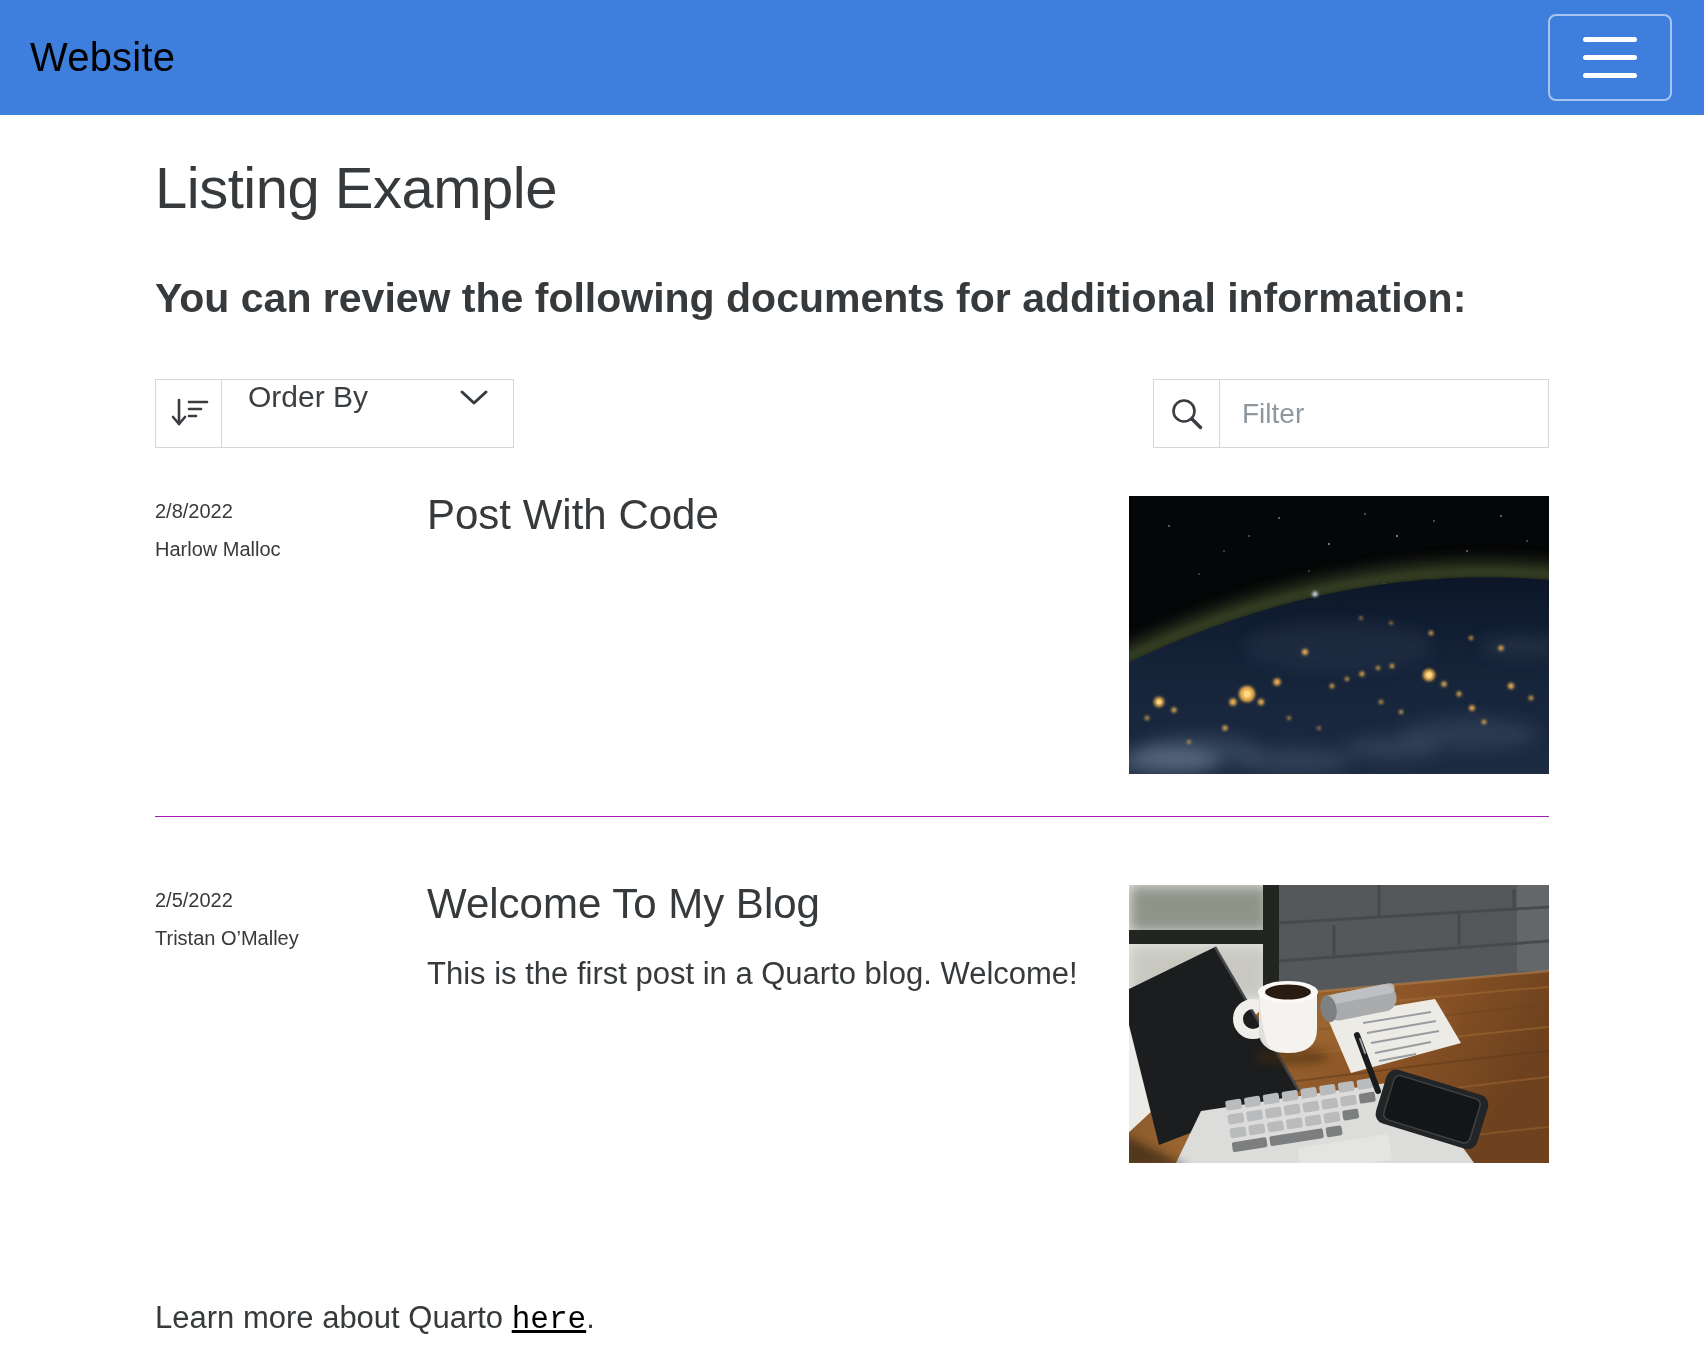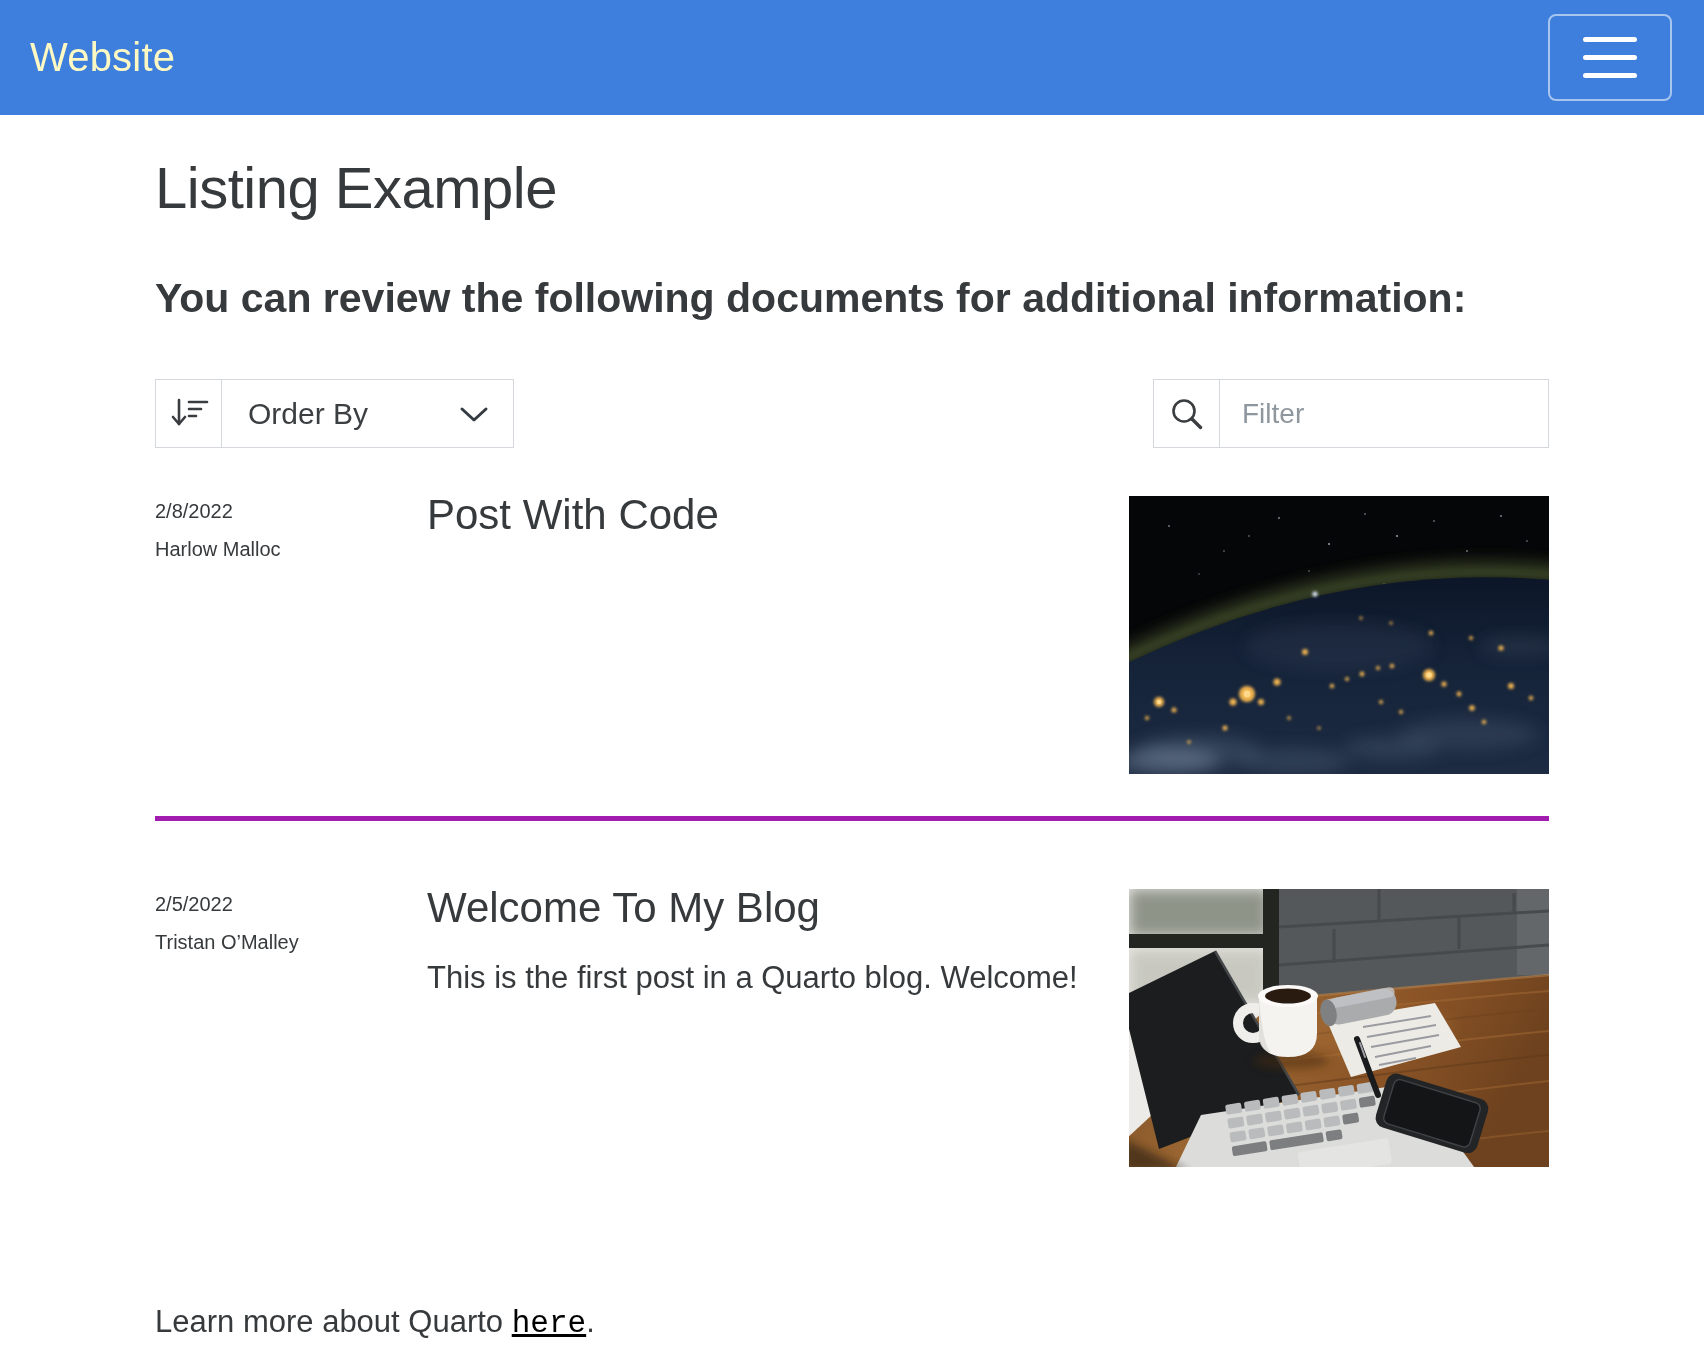--- a/index.html
+++ b/index.html
@@ -10,21 +10,21 @@
     font-family: "Liberation Sans", "DejaVu Sans", sans-serif;
     color: #373a3c;
   }
 
   
   .navbar {
     height: 115px; background: #3e7edd;
     display: flex; align-items: center; justify-content: space-between;
     padding: 0 32px 0 30px;
   }
-  .brand { color: #fef9c3; font-size: 40px; letter-spacing: 0.2px; cursor: pointer; }
+  .brand { color: #000000; font-size: 40px; letter-spacing: 0.2px; cursor: pointer; }
   .toggler {
     width: 124px; height: 87px;
     border: 2px solid rgba(255,255,255,0.55); border-radius: 8px;
     background: transparent; cursor: pointer;
     display: flex; flex-direction: column; align-items: center; justify-content: center;
     gap: 13px; padding: 0;
   }
   .toggler .bar { width: 54px; height: 5px; background: #ffffff; border-radius: 3px; }
 
   
@@ -44,40 +44,40 @@
     height: 69px;
   }
   .group { display: flex; border: 1px solid #d4d7db; background: #fff; }
   .icon-cell {
     width: 66px; flex: none;
     display: flex; align-items: center; justify-content: center;
     border-right: 1px solid #d4d7db;
   }
   .order-by { width: 359px; cursor: pointer; }
   .order-select {
-    flex: 1; display: flex; align-items: center; justify-content: space-between;
+    flex: 1; display: flex; align-items: flex-start; justify-content: space-between;
     padding: 0 24px 0 26px; font-size: 30px; color: #3c3f42; cursor: pointer;
   }
   .filter-group { width: 396px; }
   input.filter-input {
     flex: 1; min-width: 0; border: none; outline: none;
     font-family: "Liberation Sans", "DejaVu Sans", sans-serif;
     font-size: 28px; color: #ec4899; padding: 0 22px;
   }
   input.filter-input::placeholder { color: #8f979e; opacity: 1; }
 
   
   .post-row {
     display: grid;
     grid-template-columns: 235px 665px 420px;
     column-gap: 37px;
     padding: 48px 0 42px 0;
     cursor: pointer;
   }
-  .post-row.second { border-top: 5px solid #a21caf; padding-top: 68px; padding-bottom: 38px; }
+  .post-row.second { border-top: 1px solid #a21caf; padding-top: 68px; padding-bottom: 38px; }
   .meta { font-size: 20px; line-height: 1.5; }
   .meta .author { margin-top: 8px; }
   .post-title {
     margin: -6px 0 0 0;
     font-size: 42px; font-weight: 400; line-height: 1.2; color: #373a3c;
   }
   .post-desc { margin: 18px 0 0 0; font-size: 31px; line-height: 1.75; max-width: 680px; }
   .thumb {
     width: 420px; height: 278px; overflow: hidden; background: #000;
   }

